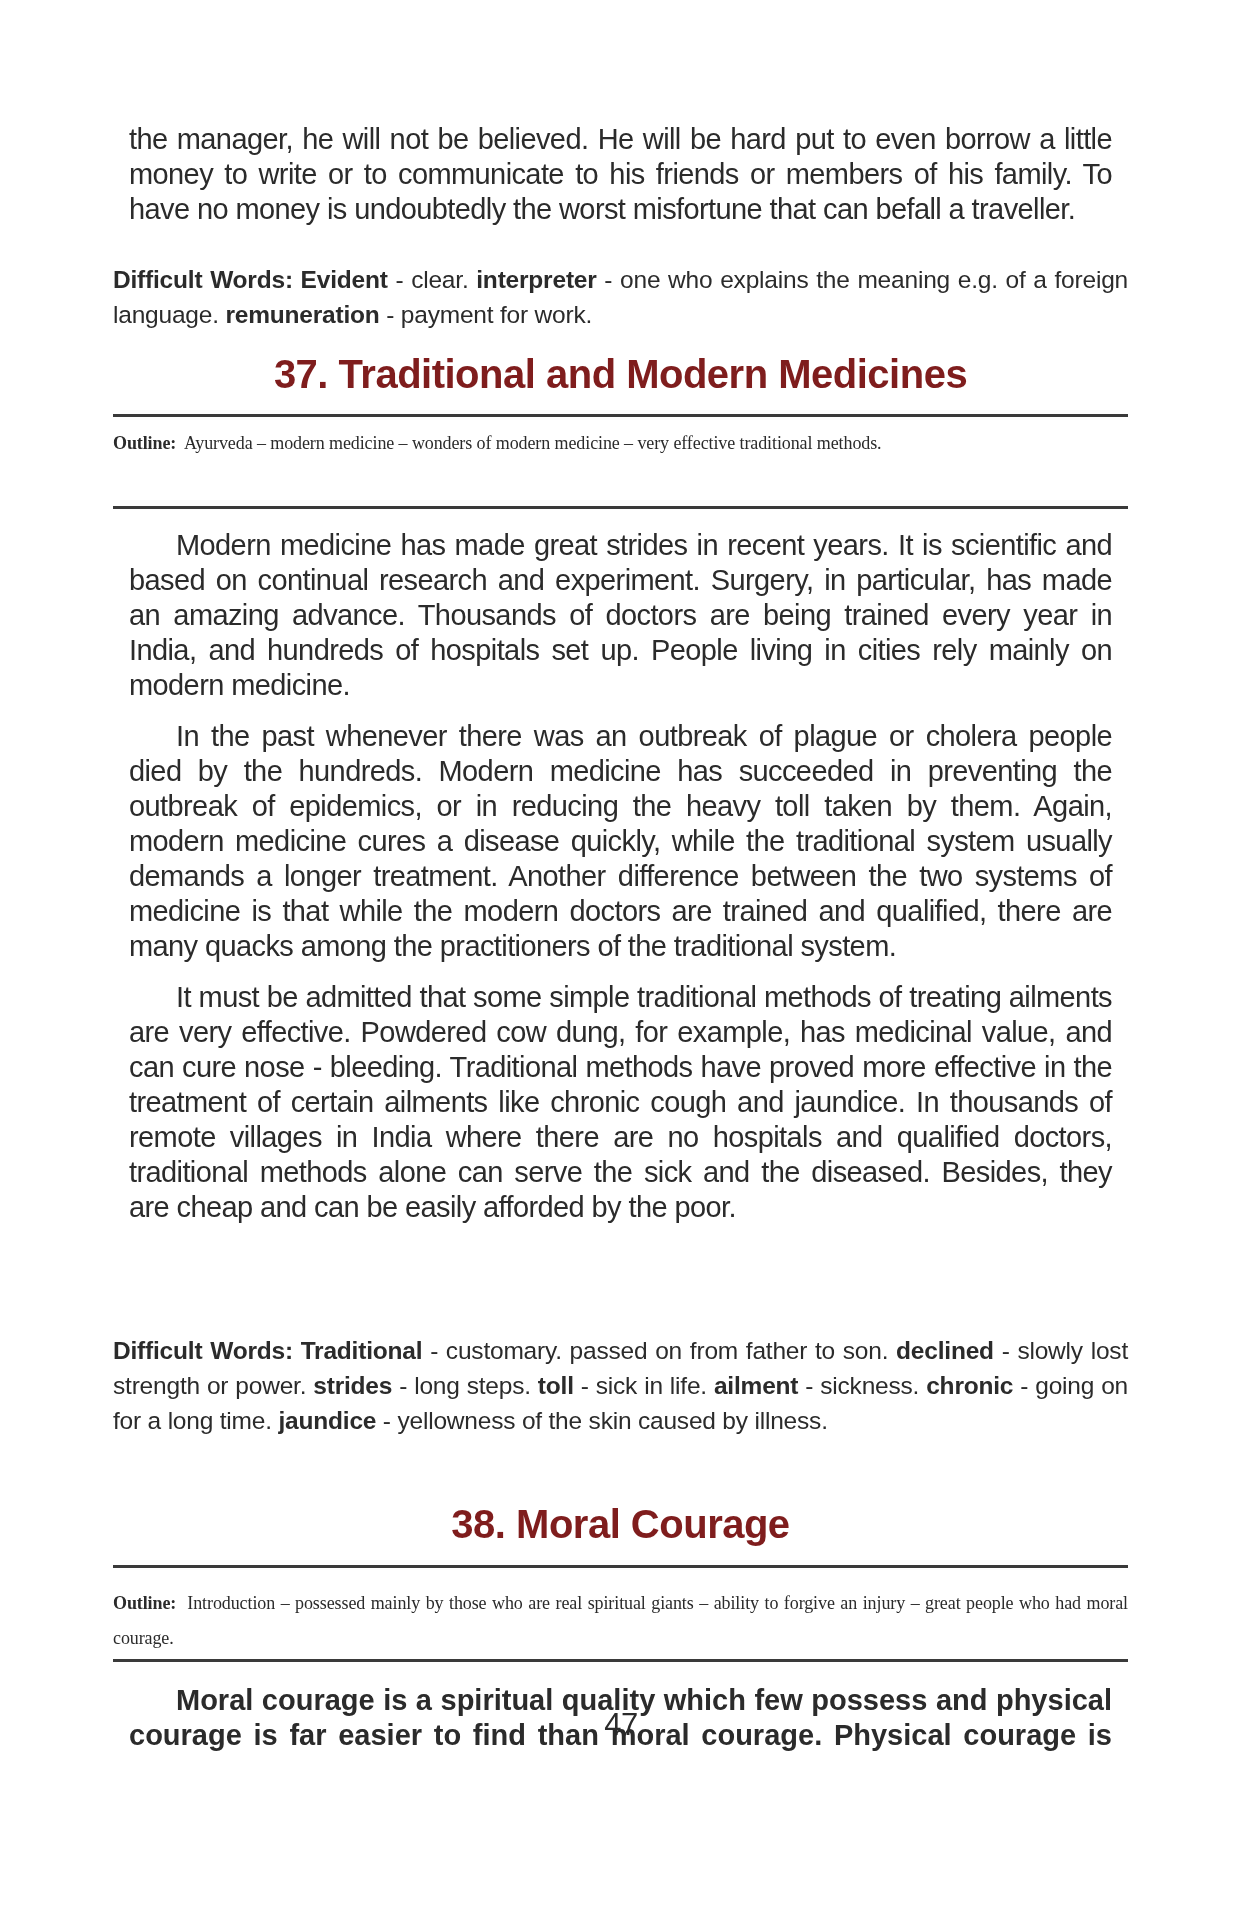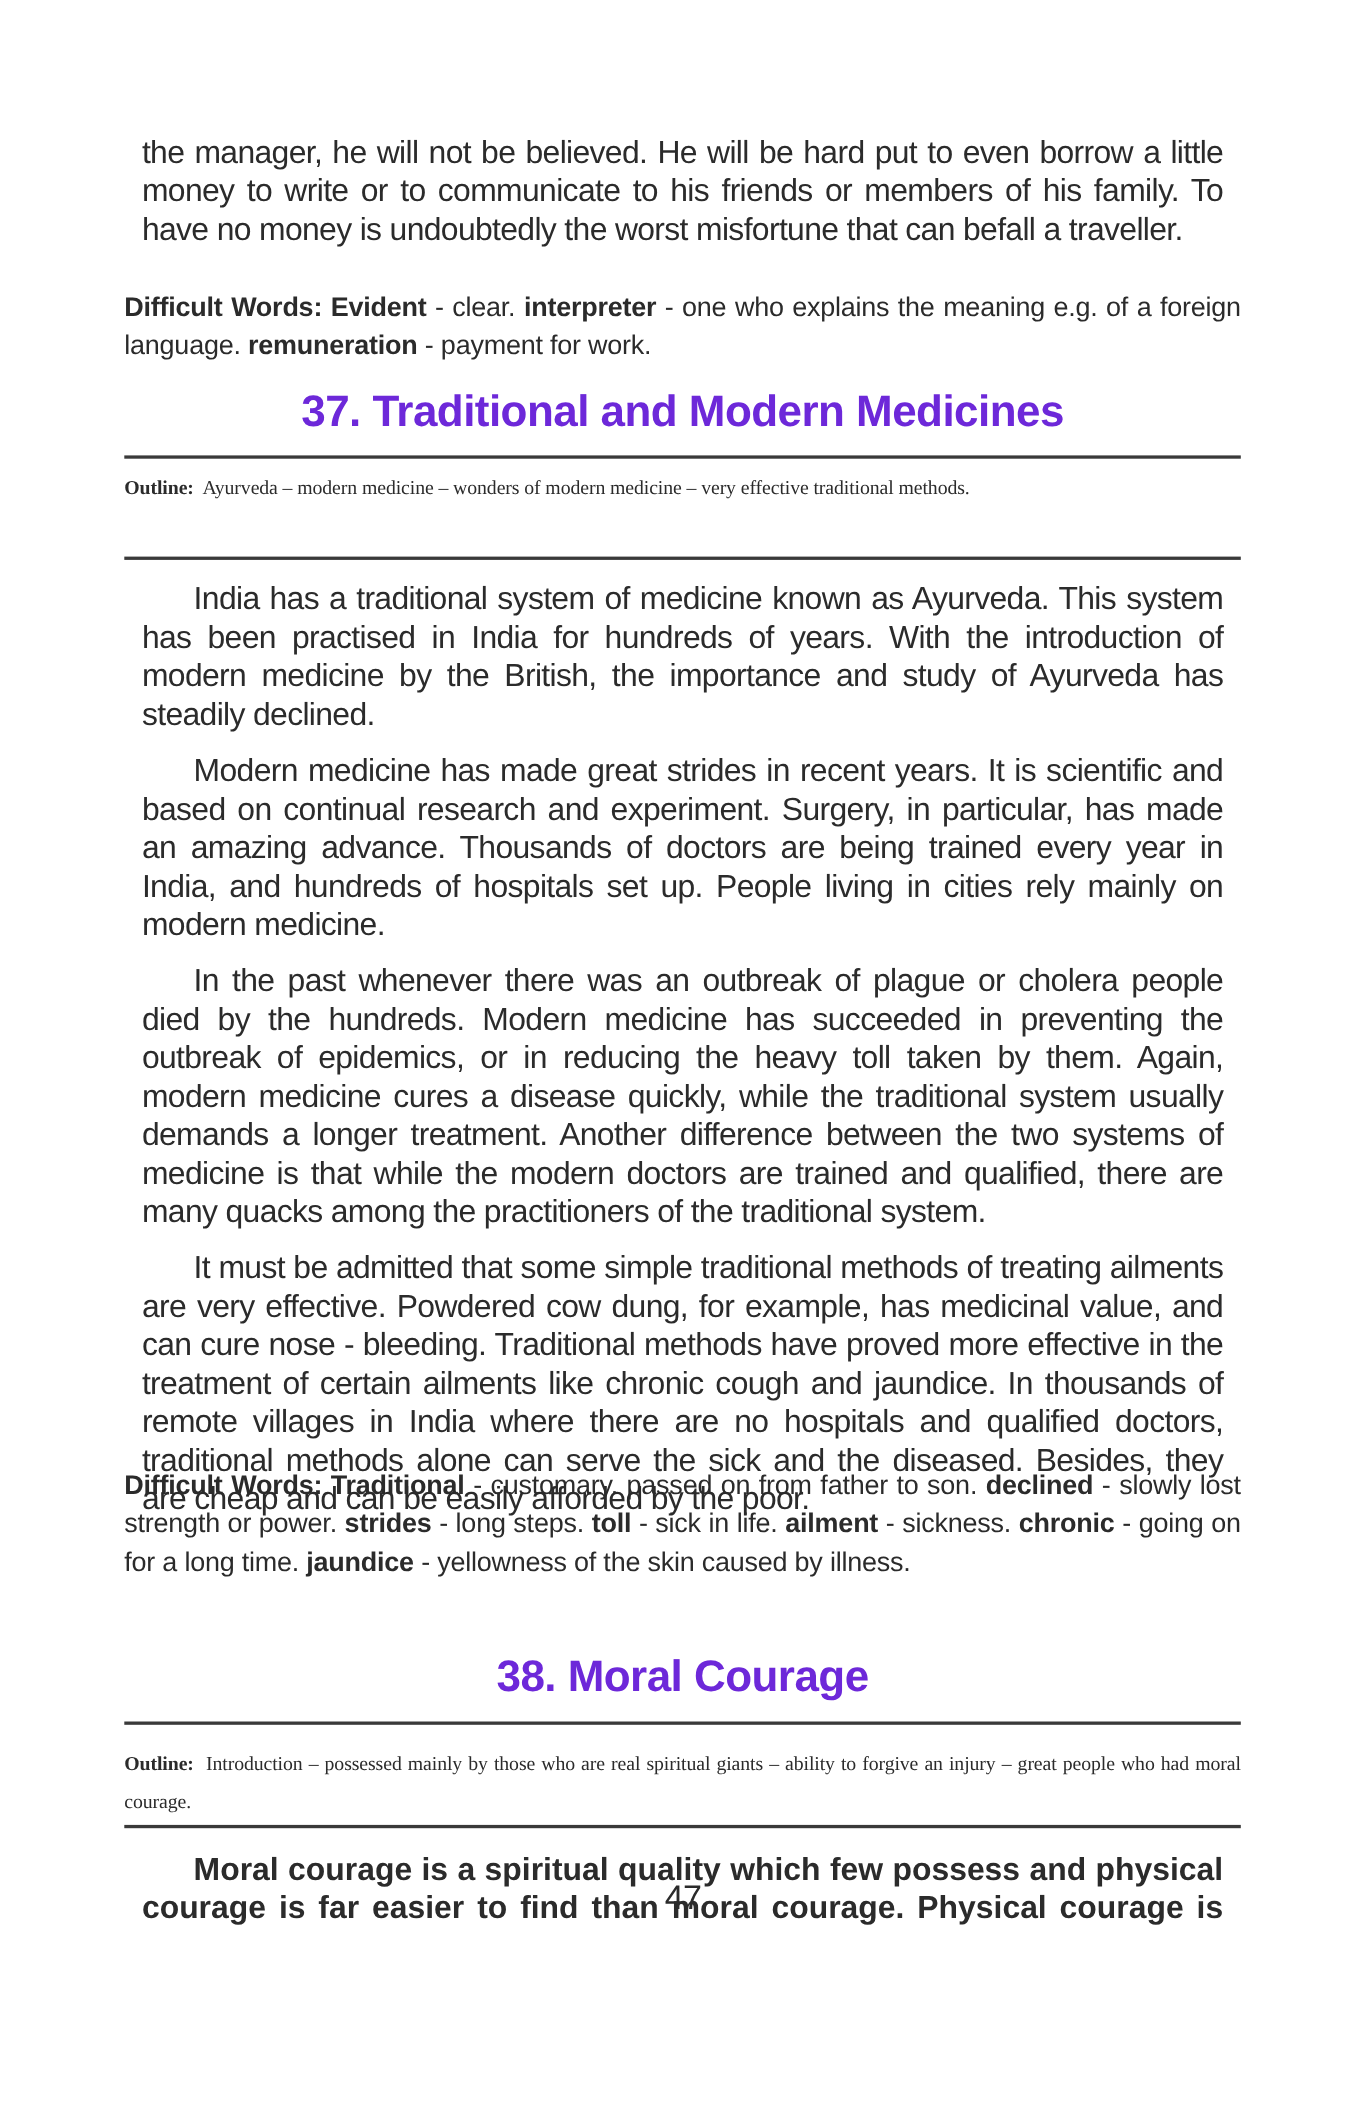--- a/index.html
+++ b/index.html
@@ -4,21 +4,21 @@
 <style>
   html, body { margin: 0; padding: 0; background: #ffffff; }
   body { width: 1242px; height: 1920px; position: relative; overflow: hidden;
          font-family: "Liberation Sans", sans-serif; color: #2b2b2b; }
   .col { position: absolute; left: 113px; width: 1015px; }
   .body-text { font-size: 29px; line-height: 35px; text-align: justify; letter-spacing: -0.6px; word-spacing: 0px; }
   .body-text p { margin: 16px; }
   .indent { text-indent: 47px; }
   .dw { font-size: 24.5px; line-height: 35px; text-align: justify; letter-spacing: -0.2px; }
   .dw b { font-weight: bold; }
-  .h { position: absolute; left: 113px; width: 1015px; text-align: center; font-weight: bold; font-size: 40px; letter-spacing: -0.5px; color: #6d28d9; }
+  .h { position: absolute; left: 113px; width: 1015px; text-align: center; font-weight: bold; font-size: 40px; letter-spacing: -0.5px; color: #7f1d1d; }
   .rule { position: absolute; left: 113px; width: 1015px; height: 3px; background: #3a3a3a; }
   .outline { font-size: 18px; line-height: 35px; text-align: justify; letter-spacing: -0.1px; font-family: Liberation Serif, serif; }
   .outline .lbl { font-weight: bold; }
   .pagenum { position: absolute; left: 0; width: 1242px; top: 1707px; text-align: center; font-size: 31px; letter-spacing: -0.5px; }
   .last-line-just { text-align-last: justify; }
 </style>
 </head>
 <body>
 
 <div class="col body-text" style="top:106px;">
@@ -33,21 +33,20 @@
 
 <div class="h" style="top:352px;">37. Traditional and Modern Medicines</div>
 <div class="rule" style="top:414px;"></div>
 
 <div class="col outline" style="top:426px;">
   <span class="lbl">Outline:</span><span>&nbsp; Ayurveda – modern medicine – wonders of modern medicine – very effective traditional methods.</span>
 </div>
 <div class="rule" style="top:506px;"></div>
 
 <div class="col body-text" style="top:512px;">
-  <p class="indent">India has a traditional system of medicine known as Ayurveda. This system has been practised in India for hundreds of years. With the introduction of modern medicine by the British, the importance and study of Ayurveda has steadily declined.</p>
   <p class="indent">Modern medicine has made great strides in recent years. It is scientific and based on continual research and experiment. Surgery, in particular, has made an amazing advance. Thousands of doctors are being trained every year in India, and hundreds of hospitals set up. People living in cities rely mainly on modern medicine.</p>
   <p class="indent">In the past whenever there was an outbreak of plague or cholera people died by the hundreds. Modern medicine has succeeded in preventing the outbreak of epidemics, or in reducing the heavy toll taken by them. Again, modern medicine cures a disease quickly, while the traditional system usually demands a longer treatment. Another difference between the two systems of medicine is that while the modern doctors are trained and qualified, there are many quacks among the practitioners of the traditional system.</p>
   <p class="indent">It must be admitted that some simple traditional methods of treating ailments are very effective. Powdered cow dung, for example, has medicinal value, and can cure nose - bleeding. Traditional methods have proved more effective in the treatment of certain ailments like chronic cough and jaundice. In thousands of remote villages in India where there are no hospitals and qualified doctors, traditional methods alone can serve the sick and the diseased. Besides, they are cheap and can be easily afforded by the poor.</p>
 </div>
 
 <div class="col dw" style="top:1333px;">
   <b>Difficult Words:</b>
   <span> </span>
   <b>Traditional</b><span> - customary. passed on from father to son. </span><b>declined</b><span> - slowly lost strength or power. </span><b>strides</b><span> - long steps. </span><b>toll</b><span> - sick in life. </span><b>ailment</b><span> - sickness. </span><b>chronic</b><span> - going on for a long time. </span><b>jaundice</b><span> - yellowness of the skin caused by illness.</span>
 </div>

